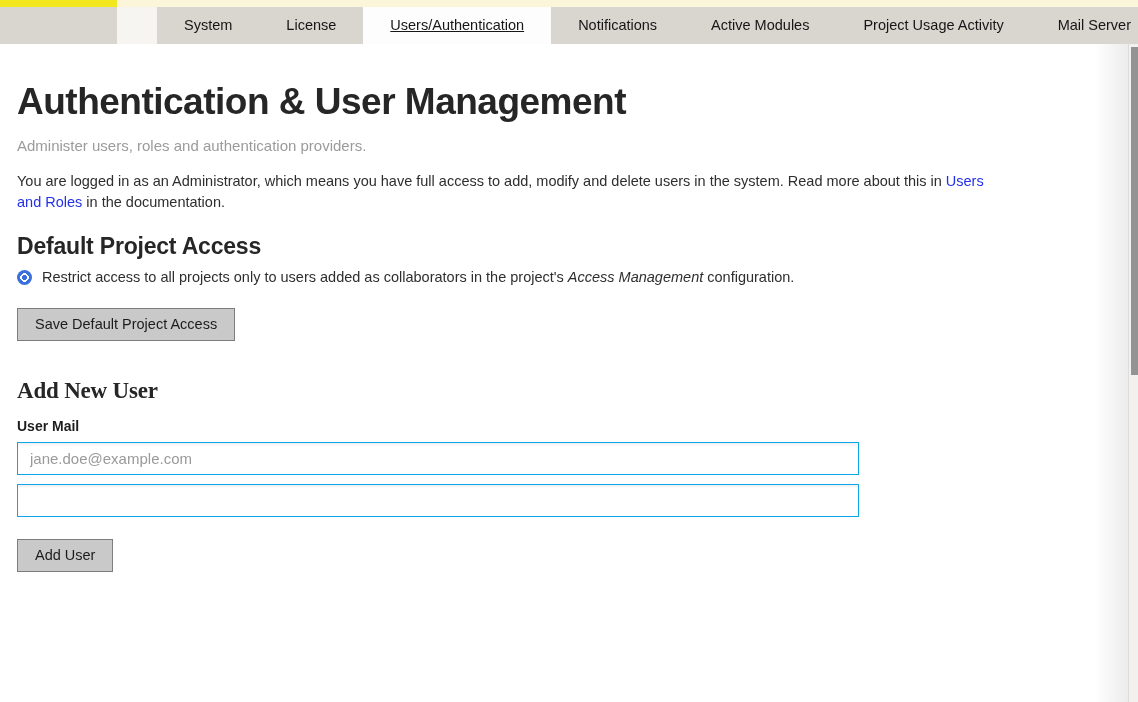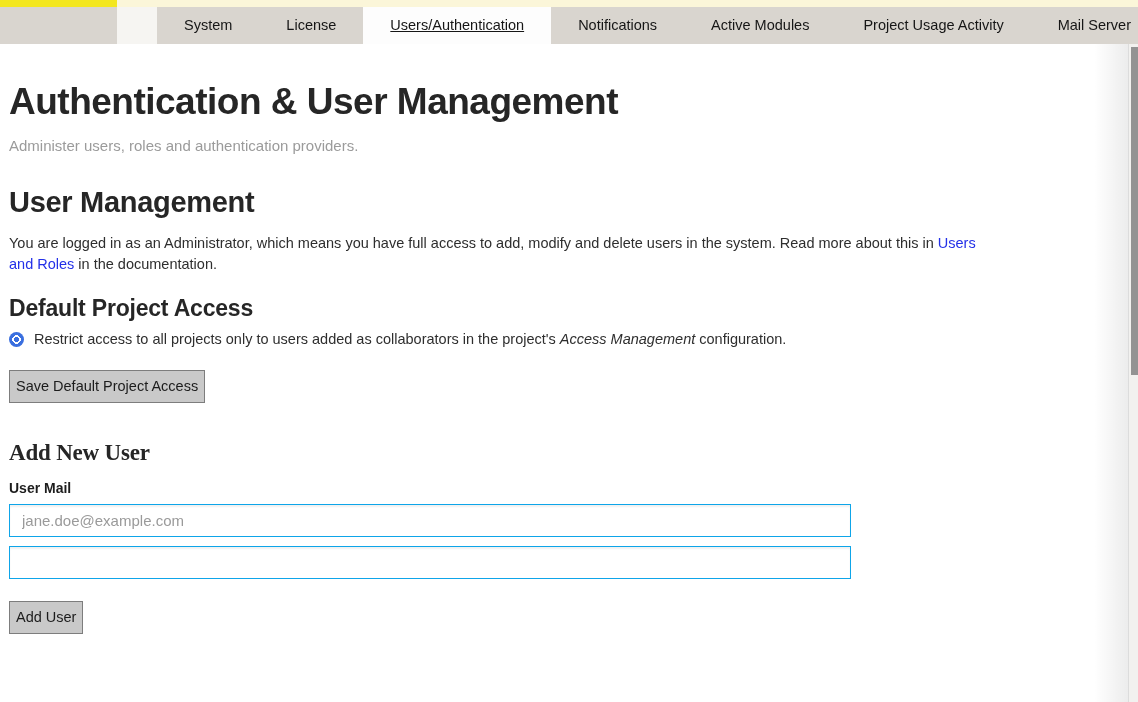--- a/index.html
+++ b/index.html
@@ -22,21 +22,21 @@
   .logo-block { width:117px; height:37px; background:#d9d5cf; flex:0 0 auto; }
   .header-spacer { width:40px; height:37px; background:#f6f5f2; flex:0 0 auto; }
   .tabs { flex:1; display:flex; background:#d9d5cf; overflow:hidden; }
   .tab {
     padding:0 27px; line-height:37px; font-size:14.5px; font-weight:500;
     color:#161616; white-space:nowrap; cursor:pointer;
   }
   .tab.active { background:#fdfdfd;text-decoration:underline; }
 
   
-  .content { position:absolute; top:44px; left:0; width:1128px; height:658px; background:#fff; }
+  .content { position:absolute; top:44px; left:8px; width:1128px; height:658px; background:#fff; }
 
   h1.page-title { margin:36px 0 0 9px; font-size:37px; line-height:43px; font-weight:bold; color:#262626; letter-spacing:-0.5px; }
   .page-subtitle { margin:12px 0 0 9px; font-size:15px; line-height:22px; color:#9b9b9b; }
 
   h2.section { margin:28px 0 0 9px; font-size:29px; line-height:34px; font-weight:bold; color:#262626; letter-spacing:-0.3px; }
   p.intro { margin:14px 0 0 9px; font-size:14.5px; line-height:21px; color:#2e2e2e; max-width:985px; }
   a.doc-link { color:#2330e8; text-decoration:none; cursor:pointer; }
 
   h3.subsection { margin:20px 0 0 9px; font-size:23px; line-height:27px; font-weight:bold; color:#262626; letter-spacing:-0.2px; }
 
@@ -49,21 +49,21 @@
   }
   .radio.checked {
     border:none;
     background:radial-gradient(circle, #3a6fdf 0 2.6px, #ffffff 2.6px 4.2px, #3a6fdf 4.2px 100%);
   }
   .italic { font-style:italic; }
 
   .btn {
     display:inline-block; margin-left:9px;
     background:#c9c9c9; border:1px solid #7d7d7d;
-    padding:8px 6px; font-size:14.5px; color:#1c1c1c;
+    padding:8px 17px; font-size:14.5px; color:#1c1c1c;
     font-family:"Liberation Sans", sans-serif; cursor:pointer; line-height:15px;
   }
   .btn.save { margin-top:23px; }
   .btn.add { margin-top:22px; }
 
   h3.add-user { margin-top:36px;font-family:Liberation Serif, serif; }
 
   .field-label { margin:0 0 0 9px; font-size:14px; font-weight:bold; color:#1d1d1d; line-height:14px; }
   .field-label.username { margin-top:15px; }
   .field-label.password { margin-top:25px; }
@@ -111,21 +111,20 @@
     <div class="tab">Project Usage Activity</div>
     <div class="tab">Mail Server</div>
   </div>
 </div>
 
 <div class="content">
 
   <h1 class="page-title">Authentication &amp; User Management</h1>
   <div class="page-subtitle">Administer users, roles and authentication providers.</div>
 
-  <h2 class="section">User Management</h2>
   <p class="intro"><span>You are logged in as an Administrator, which means you have full access to add, modify and delete users in the system. Read more about this in </span><a class="doc-link">Users and Roles</a><span> in the documentation.</span></p>
 
   <h3 class="subsection">Default Project Access</h3>
 
 
   <div class="radio-row second">
     <span class="radio checked"></span>
     <span><span>Restrict access to all projects only to users added as collaborators in the project's </span><span class="italic">Access Management</span><span> configuration.</span></span>
   </div>
 

